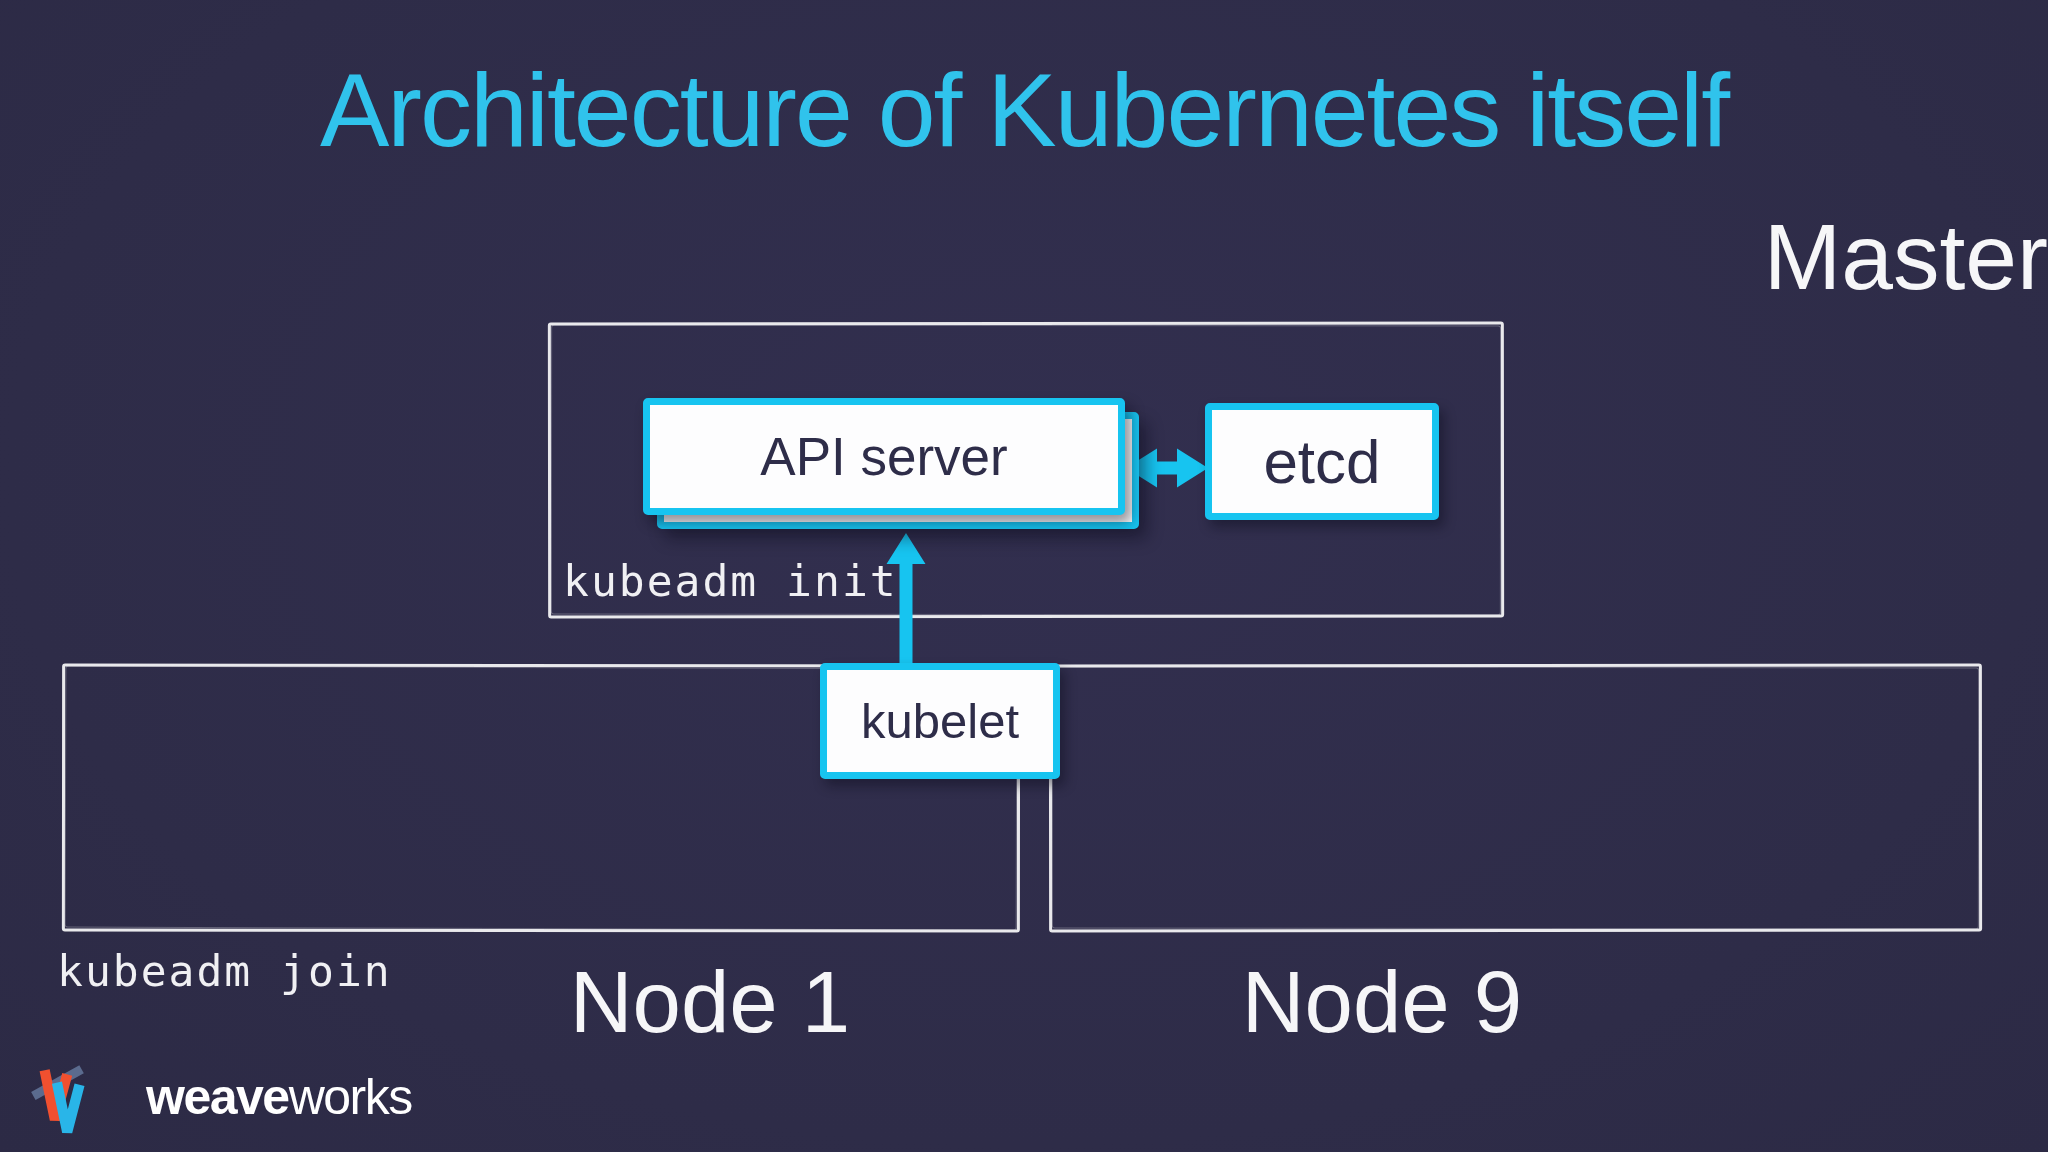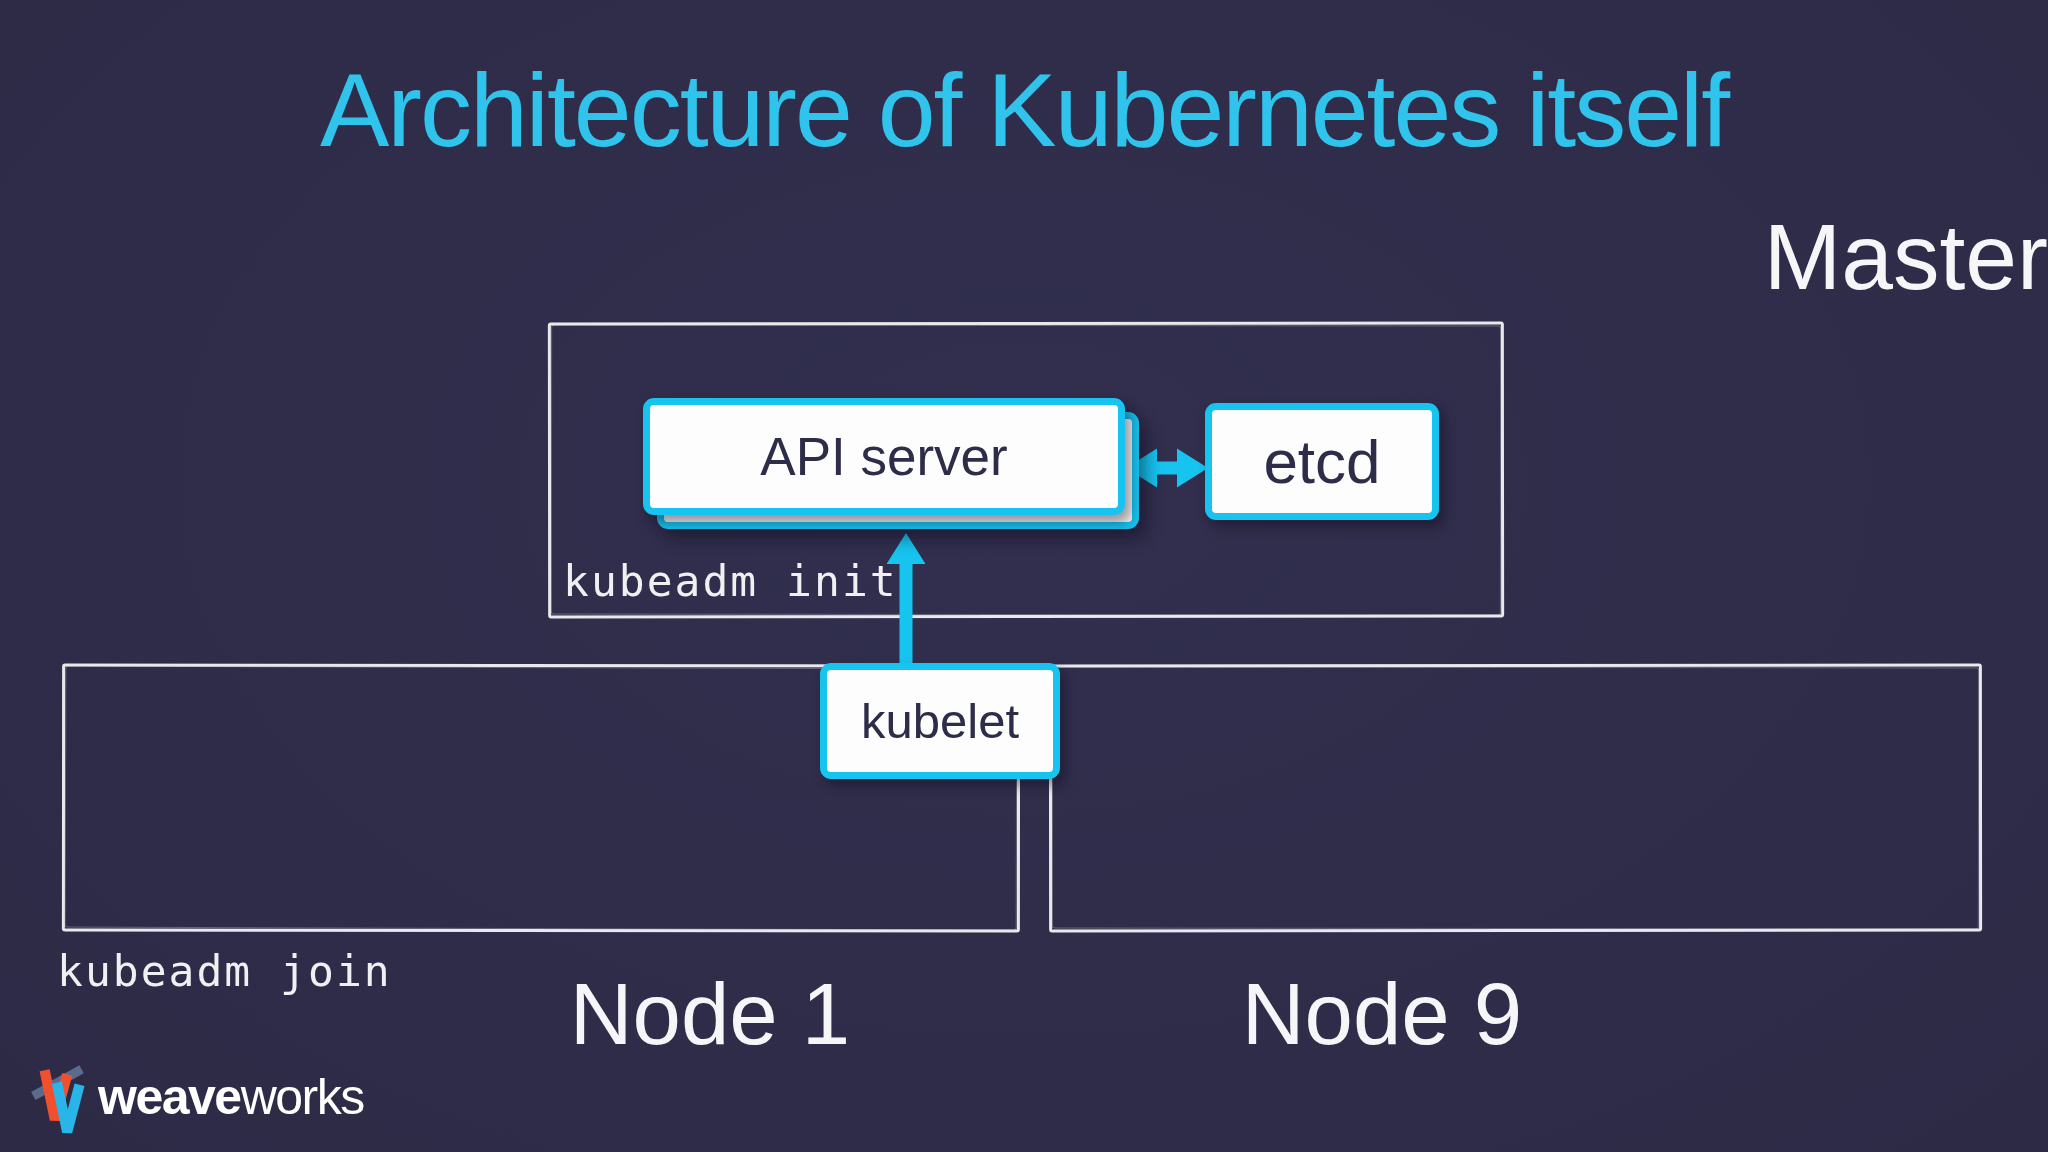--- a/index.html
+++ b/index.html
@@ -27,46 +27,46 @@
   .sketch::after {
     content:""; position:absolute; inset:0px; border:1px solid rgba(233,233,236,0.30);
     border-radius:3px; transform:rotate(0.12deg);
   }
   .master-box { left:548px; top:322px; width:956px; height:296px; transform:rotate(-0.06deg); }
   .node1-box  { left:62px;  top:664px; width:958px; height:268px; transform:rotate(0.05deg); }
   .node2-box  { left:1049px;top:664px; width:933px; height:268px; transform:rotate(-0.05deg); }
 
   
   .cyanbox {
-    position:absolute; background:#FDFDFE; border:7px solid #17C4F0; border-radius:11px;
+    position:absolute; background:#FDFDFE; border:7px solid #17C4F0; border-radius:5px;
     display:flex; align-items:center; justify-content:center;
     color:#2E2D49; z-index:3;
   }
   .api-back  { left:657px; top:412px; width:482px; height:117px; box-shadow:8px 10px 16px rgba(8,8,22,0.40); }
   .api-front { left:643px; top:398px; width:482px; height:117px; font-size:53px; box-shadow:6px 8px 14px rgba(8,8,22,0.45); }
   .etcd-box  { left:1205px; top:403px; width:234px; height:117px; font-size:62px; box-shadow:5px 7px 12px rgba(8,8,22,0.40); }
   .kubelet-box { left:820px; top:663px; width:240px; height:116px; font-size:49px; box-shadow:5px 7px 12px rgba(8,8,22,0.40); }
 
   .mono {
     position:absolute; font-family:"DejaVu Sans Mono","Liberation Mono",monospace;
     color:#F0F0F3; z-index:4; letter-spacing:2px;
   }
   .cmd-init { left:563px; top:556px; font-size:43px; }
   .cmd-join { left:57px;  top:946px; font-size:43px; }
 
   .arrows { position:absolute; left:0; top:0; z-index:2; }
 
   .node-label {
     position:absolute; font-size:87px; font-weight:300; color:#F6F6F8;
-    width:500px; text-align:center; z-index:4;margin-top:12px;
+    width:500px; text-align:center; z-index:4;
   }
   .n1 { left:460px;  top:952px; }
   .n2 { left:1132px; top:952px; }
 
-  .footer { position:absolute; left:30px; top:1058px; display:flex; align-items:center; z-index:4; }
+  .footer { position:absolute; left:30px; top:1058px; display:flex; align-items:center; z-index:4;gap:48px; }
   .logo-icon { width:58px; height:78px; margin-right:10px; }
   .brand { font-size:50px; color:#FFFFFF; letter-spacing:-1.5px; line-height:78px; }
   .brand-bold { font-weight:bold; }
   .brand-lite { font-weight:normal; }
 </style>
 </head>
 <body>
 
 <div class="slide">
 

